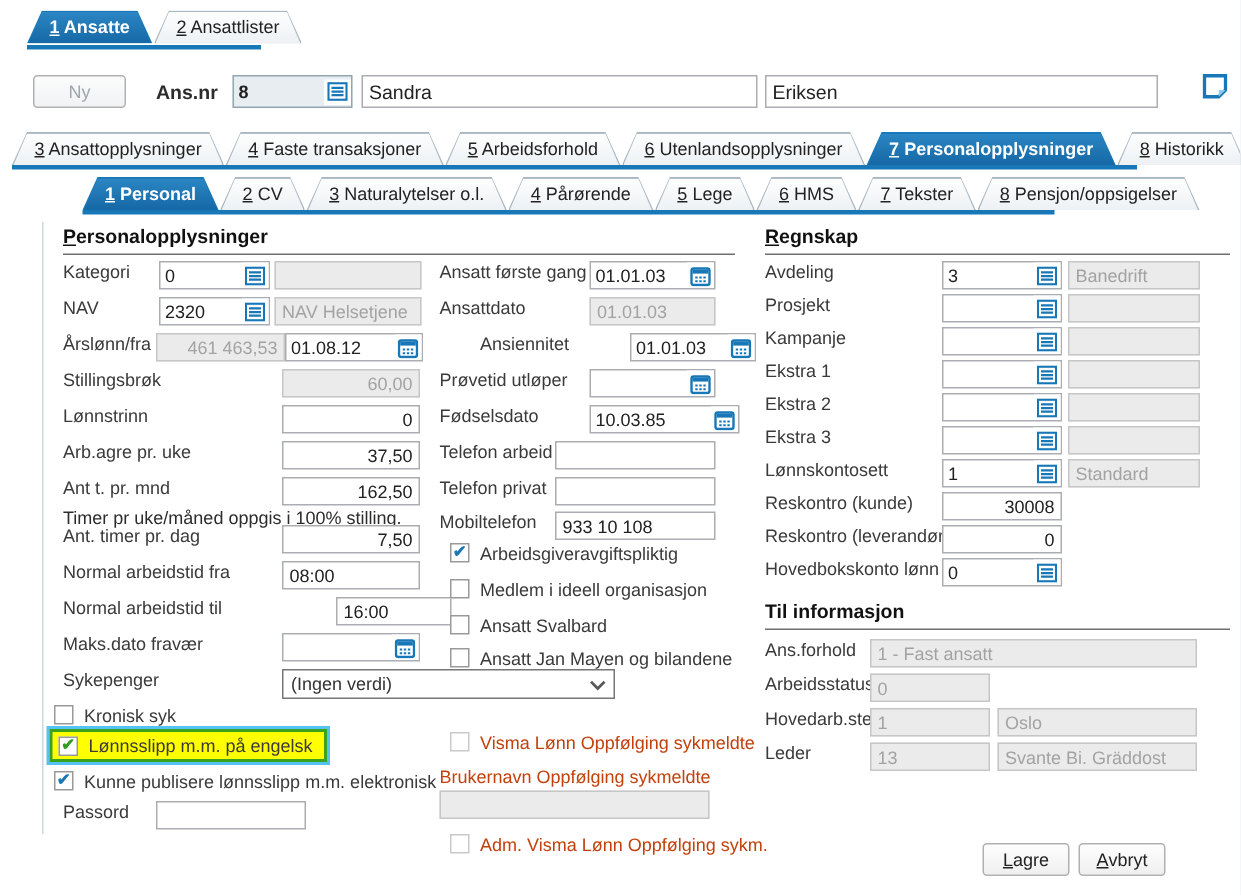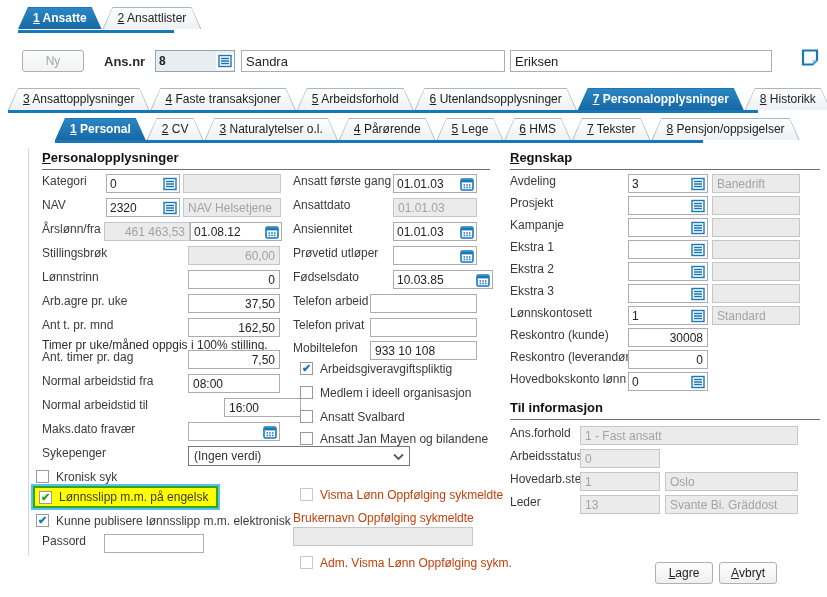--- a/index.html
+++ b/index.html
@@ -308,21 +308,21 @@
             </svg>
           </span>
         </div>
     </div>
 
     <div class="row" style="top:26px;">
       <span class="lbl" style="width:100px;">Ansattdato</span>
       <input class="f dis" disabled="" style="width: 84px;" value="01.01.03">
     </div>
 
-    <div class="row" style="top:50px;">
+    <div class="row" style="top:50px;margin-left:27px;">
       <span class="lbl" style="width:100px;">Ansiennitet</span>
       <div class="fi" style="width:84px;">
           <input value="01.01.03" style="">
           <span class="icb">
             <svg width="14" height="14">
               <use href="#cal"></use>
             </svg>
           </span>
         </div>
     </div>

